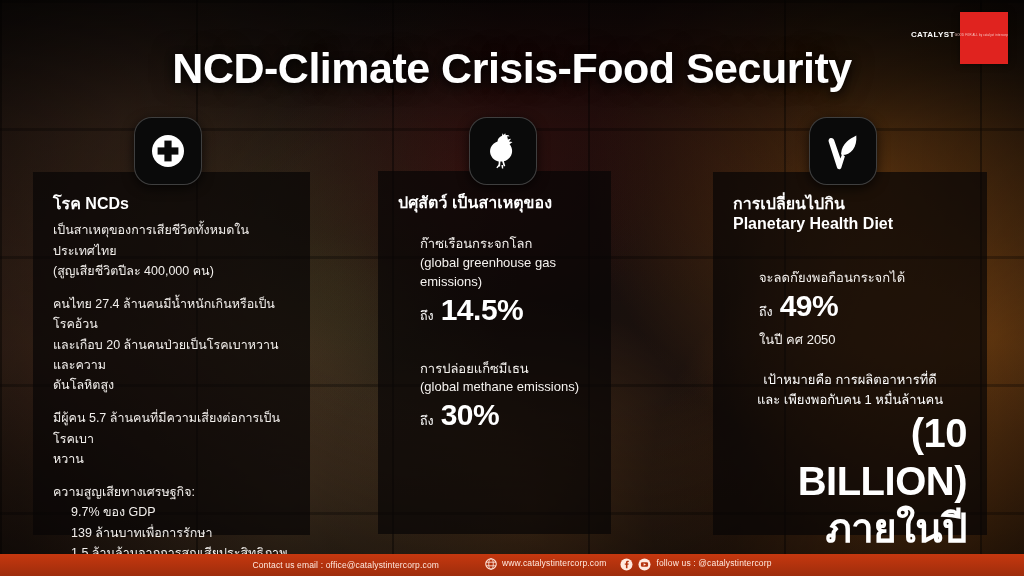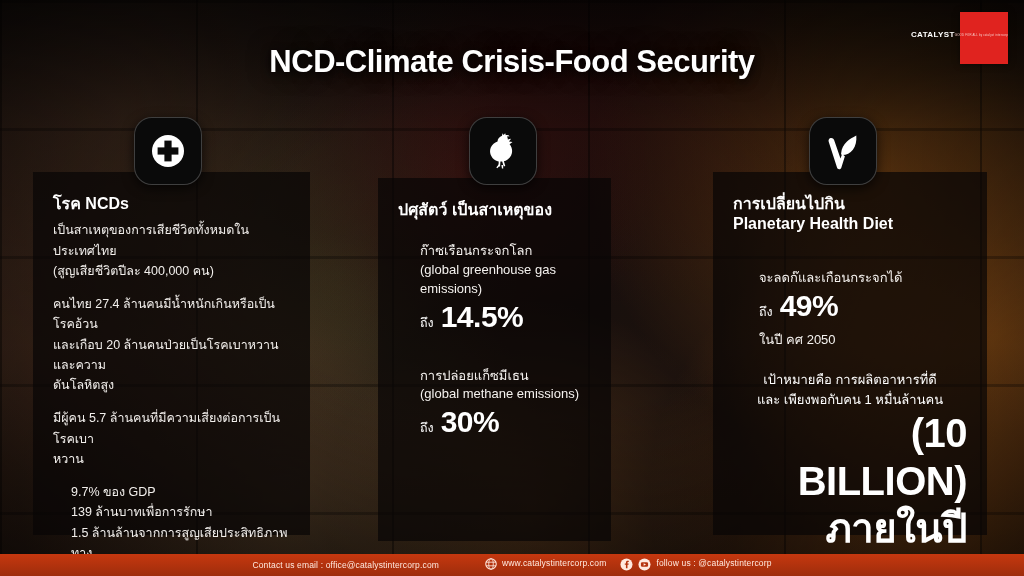--- a/index.html
+++ b/index.html
@@ -55,21 +55,21 @@
     box-shadow:0 0 6px rgba(0,0,0,.5);
   }
   .logo-word { color:#fff; font-size:8px; font-weight:700; letter-spacing:.4px; line-height:1; }
   .logo-sub  { color:#f6c9c7; font-size:2.8px; letter-spacing:.2px; margin-top:2px; line-height:1; white-space:nowrap; }
 
   
   .title {
     position:absolute; top:44px; left:0; width:1024px;
     text-align:center;
     color:#ffffff;
-    font-size:31px; font-weight:700; letter-spacing:-.5px;
+    font-size:43px; font-weight:700; letter-spacing:-.5px;
     text-shadow:0 2px 10px rgba(0,0,0,.85), 0 0 22px rgba(0,0,0,.6);
   }
 
   
   .badge {
     position:absolute; width:68px; height:68px; border-radius:18px;
     background:#0a0a0a; border:1px solid rgba(255,255,255,.22);
     display:flex; align-items:center; justify-content:center;
     box-shadow:0 3px 12px rgba(0,0,0,.7);
     z-index:4;
@@ -168,31 +168,32 @@
       <div class="blk">
         <div>คนไทย 27.4 ล้านคนมีน้ำหนักเกินหรือเป็นโรคอ้วน</div>
         <div>และเกือบ 20 ล้านคนป่วยเป็นโรคเบาหวานและความ</div>
         <div>ดันโลหิตสูง</div>
       </div>
       <div class="blk">
         <div>มีผู้คน 5.7 ล้านคนที่มีความเสี่ยงต่อการเป็นโรคเบา</div>
         <div>หวาน</div>
       </div>
       <div class="blk">
+        <div>ความสูญเสียทางเศรษฐกิจ:</div>
         <div class="indent">
           <div>9.7% ของ GDP</div>
           <div>139 ล้านบาทเพื่อการรักษา</div>
           <div>1.5 ล้านล้านจากการสูญเสียประสิทธิภาพทาง</div>
 
         </div>
       </div>
     </div>
   </div>
 
-  <div class="panel" style="left:378px; top:178px; width:233px; height:363px;">
+  <div class="panel" style="left:378px; top:171px; width:233px; height:363px;">
     <div class="p-head">ปศุสัตว์ เป็นสาเหตุของ</div>
 
     <div style="padding-left:22px; margin-top:22px;">
       <div class="stat-label">ก๊าซเรือนกระจกโลก</div>
       <div class="stat-label">(global greenhouse gas</div>
       <div class="stat-label">emissions)</div>
       <div class="stat-row">
         <span class="stat-pre">ถึง</span>
         <span class="stat-big">14.5%</span>
       </div>
@@ -208,21 +209,21 @@
     </div>
   </div>
 
   <div class="panel" style="left:713px; top:172px; width:274px; height:363px;">
     <div class="p-head">
       <span>การเปลี่ยนไปกิน</span>
       <span class="l2">Planetary Health Diet</span>
     </div>
 
     <div style="padding-left:26px; margin-top:34px;">
-      <div class="stat-label">จะลดก๊และเกือนกระจกได้</div>
+      <div class="stat-label">จะลดก๊ยงพอกือนกระจกได้</div>
       <div class="stat-row">
         <span class="stat-pre">ถึง</span>
         <span class="stat-big">49%</span>
       </div>
       <div class="stat-label" style="margin-top:8px;">ในปี คศ  2050</div>
     </div>
 
     <div class="c3-goal">
       <div>เป้าหมายคือ การผลิตอาหารที่ดี</div>
       <div>และ   เพียงพอกับคน 1 หมื่นล้านคน</div>

